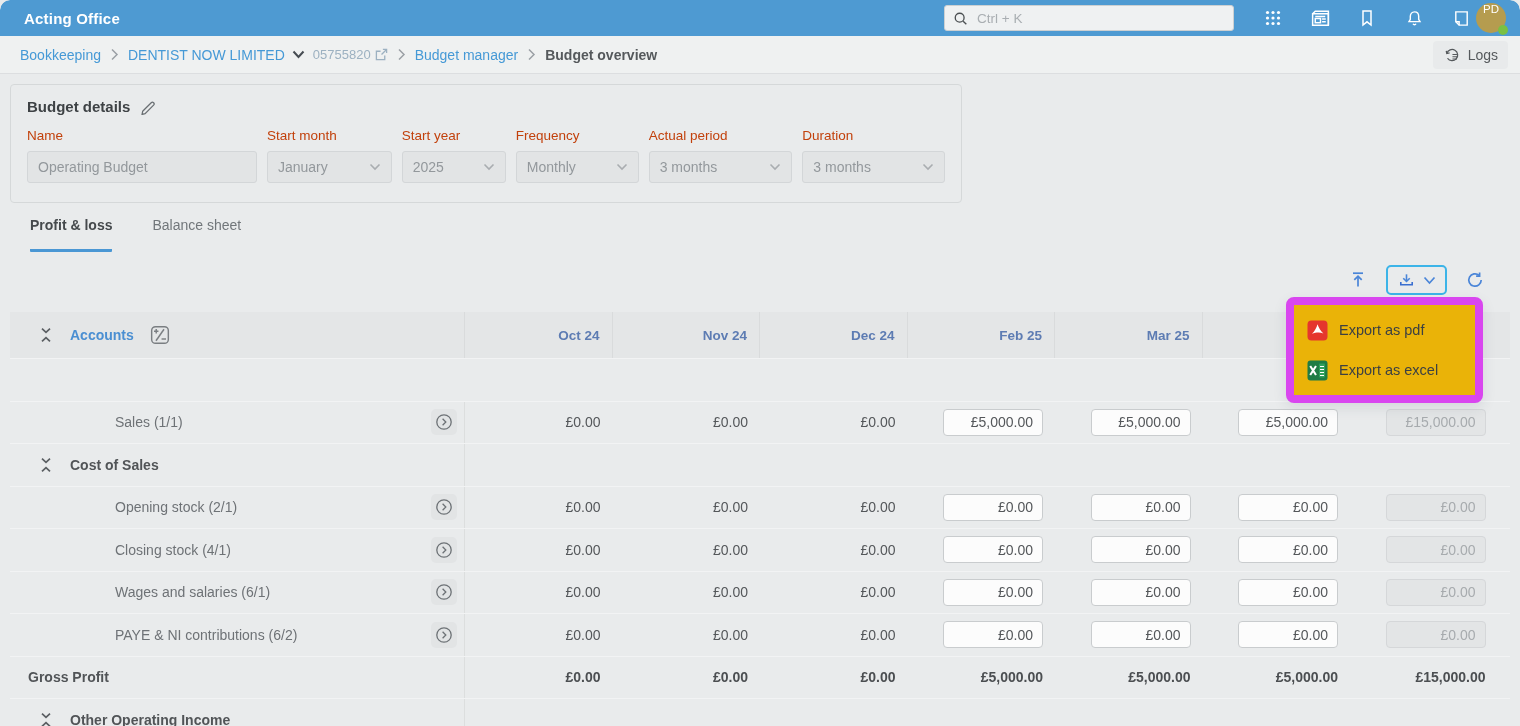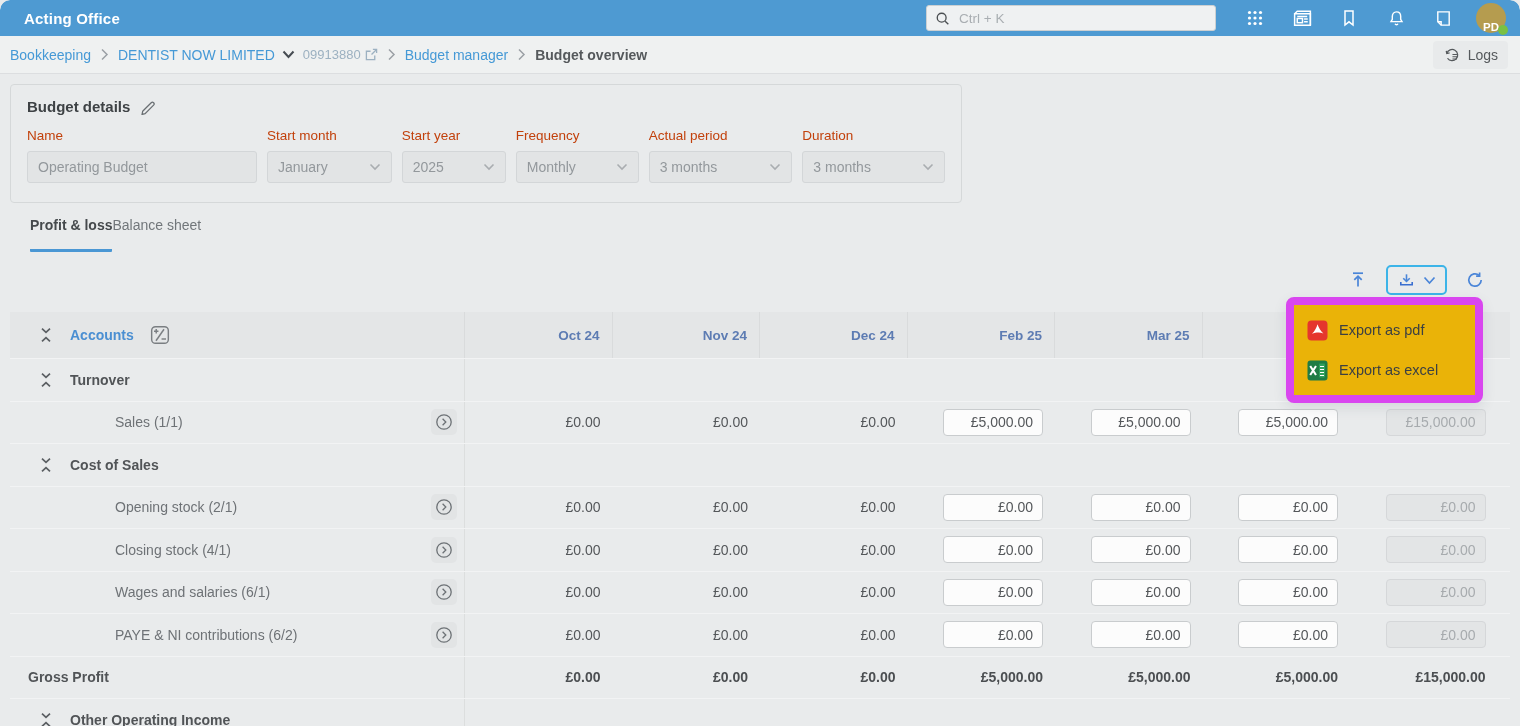--- a/index.html
+++ b/index.html
@@ -12,43 +12,43 @@
 
   
   .topbar{height:36px;background:#4e9ad2;display:flex;align-items:center;padding:0 14px 0 24px;box-sizing:border-box;}
   .app-title{color:#fff;font-weight:700;font-size:15px;letter-spacing:.2px;}
   .searchbox{margin-left:auto;width:290px;height:26px;background:#eff1f2;border:1px solid #ccd0d2;border-radius:3px;display:flex;align-items:center;padding:0 8px;box-sizing:border-box;}
   .searchbox svg{flex:0 0 auto;margin-right:7px;}
   .searchbox input{border:none;background:transparent;outline:none;font-size:13.5px;color:#55595c;width:100%;font-family:inherit;}
   .searchbox input::placeholder{color:#a9aeb2;}
   .topbar-icons{display:flex;align-items:center;gap:25px;margin-left:28px;}
   .tb-icon{width:22px;height:22px;display:flex;align-items:center;justify-content:center;cursor:pointer;}
-  .avatar{width:30px;height:30px;border-radius:50%;background:#b59c4f;color:#fff;font-size:11.5px;font-weight:700;display:flex;align-items:flex-end;justify-content:center;margin-left:22px;position:relative;cursor:pointer;}
+  .avatar{width:30px;height:30px;border-radius:50%;background:#b59c4f;color:#fff;font-size:11.5px;font-weight:400;display:flex;align-items:flex-start;justify-content:center;margin-left:4px;position:relative;cursor:pointer;}
   .avatar .dot{position:absolute;right:-2px;bottom:-2px;width:10px;height:10px;border-radius:50%;background:#79c044;}
 
   
-  .crumbbar{height:38px;background:#eff1f1;border-bottom:1px solid #dcdee0;display:flex;align-items:center;padding:0 12px 0 10px;box-sizing:border-box;font-size:14px;}
+  .crumbbar{height:38px;background:#eff1f1;border-bottom:1px solid #dcdee0;display:flex;align-items:center;padding:0 12px 0 20px;box-sizing:border-box;font-size:14px;}
   .crumb{display:flex;align-items:center;gap:7px;}
   .crumb-link{color:#4599d6;cursor:pointer;}
   .crumb-ref{color:#9cb1c1;font-size:13px;display:flex;align-items:center;gap:4px;}
   .crumb-current{color:#55595c;font-weight:700;}
   .crumb-sep{margin:0 9px;display:flex;align-items:center;}
   .logs-btn{margin-left:auto;display:flex;align-items:center;gap:7px;color:#55595c;font-size:14px;background:#e8eaeb;border-radius:4px;padding:5px 10px;cursor:pointer;}
 
   
   .panel{margin:10px 10px 0;width:952px;height:119px;box-sizing:border-box;border:1px solid #d5d8d9;border-radius:4px;padding:13px 16px;}
   .panel-title{display:flex;align-items:center;gap:10px;font-size:15px;font-weight:700;color:#3e4245;}
   .fields{display:flex;gap:10px;margin-top:13px;}
   .flabel{font-size:13.5px;color:#c2410c;margin-bottom:8px;}
   .fcontrol{height:30px;box-sizing:border-box;background:#e2e4e5;border:1px solid #d3d6d8;border-radius:3px;color:#93989c;font-size:14px;padding:15px 10px;display:flex;align-items:center;width:100%;font-family:inherit;}
   .fcontrol.select{justify-content:space-between;}
   .f0{width:232px}.f1{width:126px}.f2{width:105px}.f3{width:124px}.f4{width:145px}.f5{width:144px}
 
   
-  .tabs{margin:14px 0 0 30px;display:flex;height:35px;}
+  .tabs{margin:14px 0 0 30px;display:flex;gap:40px;height:35px;}
   .tab{font-size:14px;color:#71767a;padding-bottom:11px;border-bottom:3px solid transparent;cursor:pointer;}
   .tab.active{color:#45494c;font-weight:700;border-bottom-color:#4a97d4;border-radius:1px;}
 
   
   .toolbar{display:flex;justify-content:flex-end;align-items:center;gap:13px;height:30px;margin:13px 30px 0 0;}
   .tb-btn{width:30px;height:30px;border-radius:4px;display:flex;align-items:center;justify-content:center;cursor:pointer;}
   .tb-download{display:flex;align-items:center;gap:7px;height:30px;box-sizing:border-box;padding:0 9px;border:2px solid #3cb4e8;border-radius:5px;cursor:pointer;}
 
   
   .table{margin:17px 10px 0;}
@@ -147,21 +147,21 @@
       </span>
 
     <span class="crumb">
       <span class="crumb-link">DENTIST NOW LIMITED</span>
       <svg width="13" height="9" viewBox="0 0 13 9" fill="none" stroke="#464c52" stroke-width="2">
           <path d="M1.5 1.5 6.5 7 11.5 1.5"></path>
         </svg>
     </span>
 
     <span class="crumb crumb-ref" style="margin-left:8px;">
-      <span>09913880</span>
+      <span>05755820</span>
       <svg width="13" height="13" viewBox="0 0 14 14" fill="none" stroke="#9cb1c1" stroke-width="1.4">
           <path d="M10.5 8v4.5H1.5v-9H6"></path>
           <path d="M8.5 1.5h4v4"></path>
           <path d="M12.2 1.8 7 7"></path>
         </svg>
     </span>
     <span class="crumb-sep">
         <svg width="9" height="13" viewBox="0 0 9 13" fill="none" stroke="#9aa0a5" stroke-width="1.5">
           <path d="M2 1.5 7 6.5 2 11.5"></path>
         </svg>
@@ -297,29 +297,20 @@
           </span>
         </div>
         <div class="cell cell-month">Oct 24</div>
         <div class="cell cell-month">Nov 24</div>
         <div class="cell cell-month">Dec 24</div>
         <div class="cell cell-month">Feb 25</div>
         <div class="cell cell-month">Mar 25</div>
         <div class="cell cell-month"></div>
       </div>
       <div class="trow">
-        <div class="cell cell-accounts">
-          <span class="icon-btn collapse-btn">
-            <svg width="16" height="16" viewBox="0 0 16 16" fill="none" stroke="#5b5f63" stroke-width="1.7">
-              <path d="M4 1.6 8 5.4l4-3.8"></path>
-              <path d="M4 14.4 8 10.6l4 3.8"></path>
-            </svg>
-          </span>
-          <span class="group-label">Turnover</span>
-        </div>
         <div class="cell"></div>
         <div class="cell"></div>
         <div class="cell"></div>
         <div class="cell"></div>
         <div class="cell"></div>
         <div class="cell"></div>
         <div class="cell"></div>
       </div>
       <div class="trow">
         <div class="cell cell-accounts">

